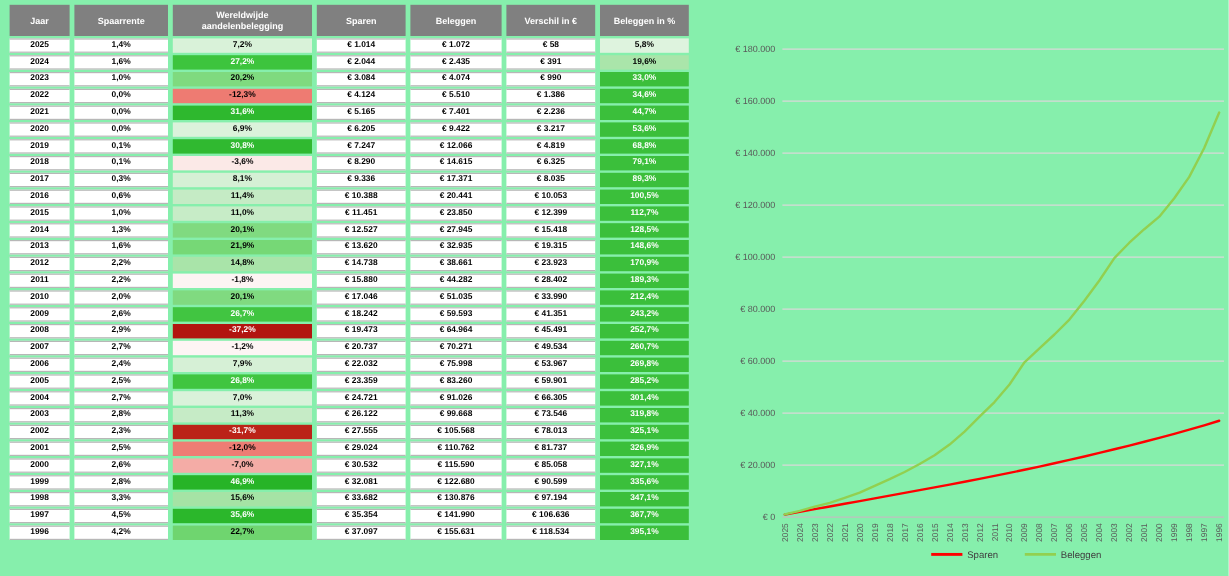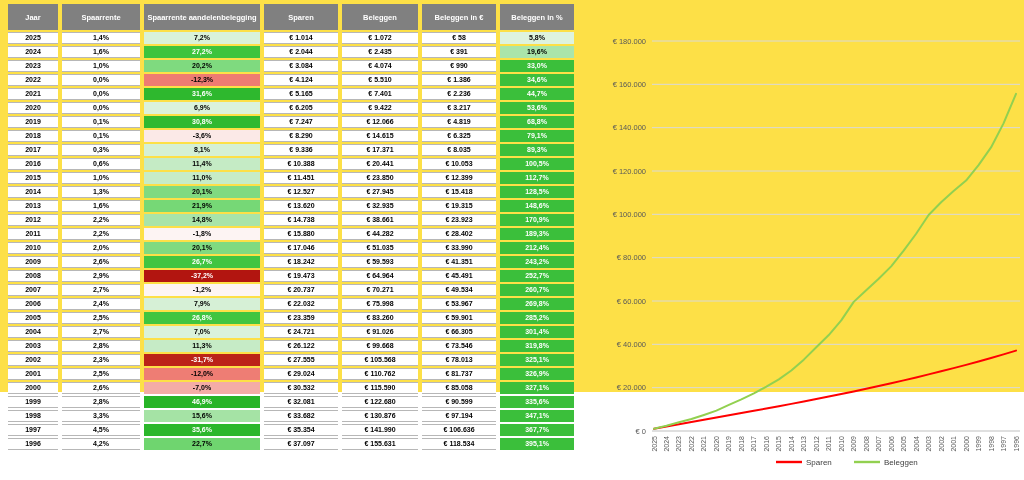--- a/index.html
+++ b/index.html
@@ -1,17 +1,17 @@
 <!DOCTYPE html>
 <html><head>
 <meta charset="utf-8">
 <style>
   html,body{margin:0;padding:0;background:#ffffff;width:1024px;height:480px;overflow:hidden;
     font-family:"Liberation Sans", sans-serif;}
-  #stage{position:relative;width:1024px;height:392px;background:#fde047;}
+  #stage{position:relative;width:1024px;height:480px;background:#86efac;}
 
   
   #tablewrap{position:absolute;left:4px;top:2px;width:592px;}
   table{border-collapse:separate;border-spacing:4px 2px;table-layout:fixed;}
   th{background:#808080;color:#ffffff;font-weight:bold;font-size:7.5px;line-height:9px;
      text-align:center;vertical-align:middle;height:24px;padding:1px 2px;}
   td{font-size:7px;font-weight:bold;color:#000;text-align:center;vertical-align:middle;
      height:10px;line-height:10px;padding:0 2px;
      border-top:1px solid #b7b7b7;border-bottom:1px solid #b7b7b7;background:#ffffff;}
   td.colored{border-top:1px solid transparent;border-bottom:1px solid transparent;}
@@ -34,24 +34,24 @@
           <col class="c-rend">
         <col class="c-sparen">
           <col class="c-beleg">
           <col class="c-veur">
           <col class="c-vpct">
       </colgroup>
       <thead>
           <tr id="theadrow">
             <th>Jaar</th>
             <th>Spaarrente</th>
-            <th>Spaarrente aandelenbelegging</th>
+            <th>Wereldwijde aandelenbelegging</th>
             <th>Sparen</th>
             <th>Beleggen</th>
-            <th>Beleggen in €</th>
+            <th>Verschil in €</th>
             <th>Beleggen in %</th>
           </tr>
         </thead>
       <tbody id="tbody">
           <tr>
             <td>2025</td>
             <td>1,4%</td>
             <td class="colored" style="background: rgb(217, 242, 217); color: rgb(0, 0, 0);">7,2%</td>
             <td>€ 1.014</td>
             <td>€ 1.072</td>

